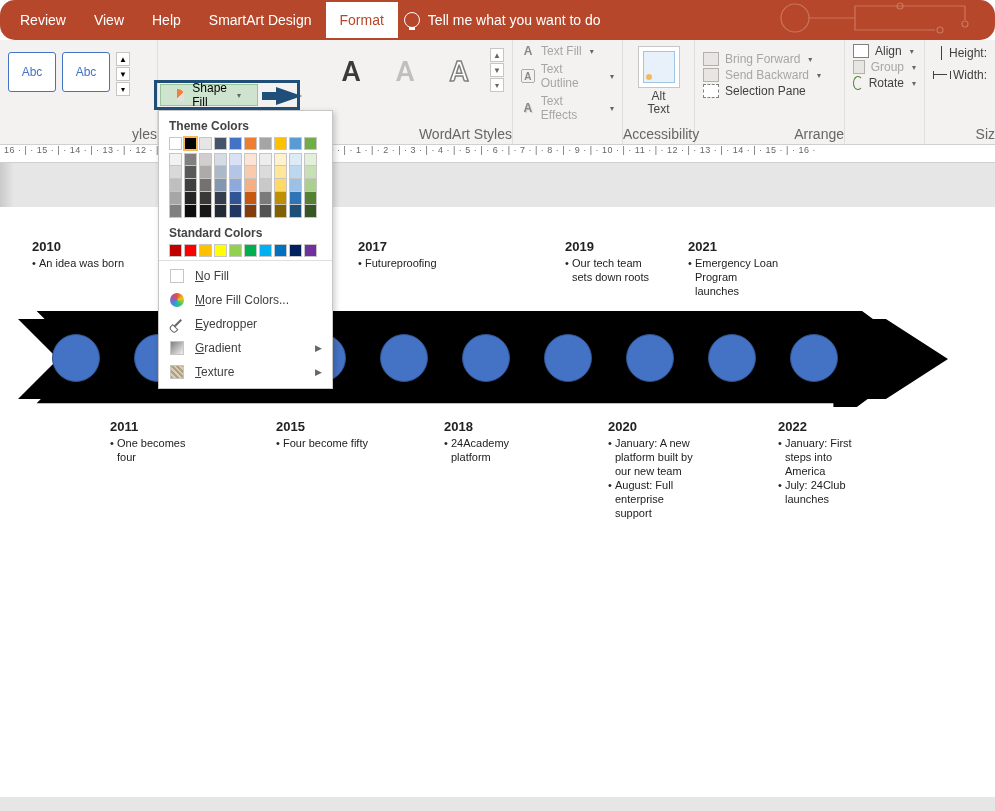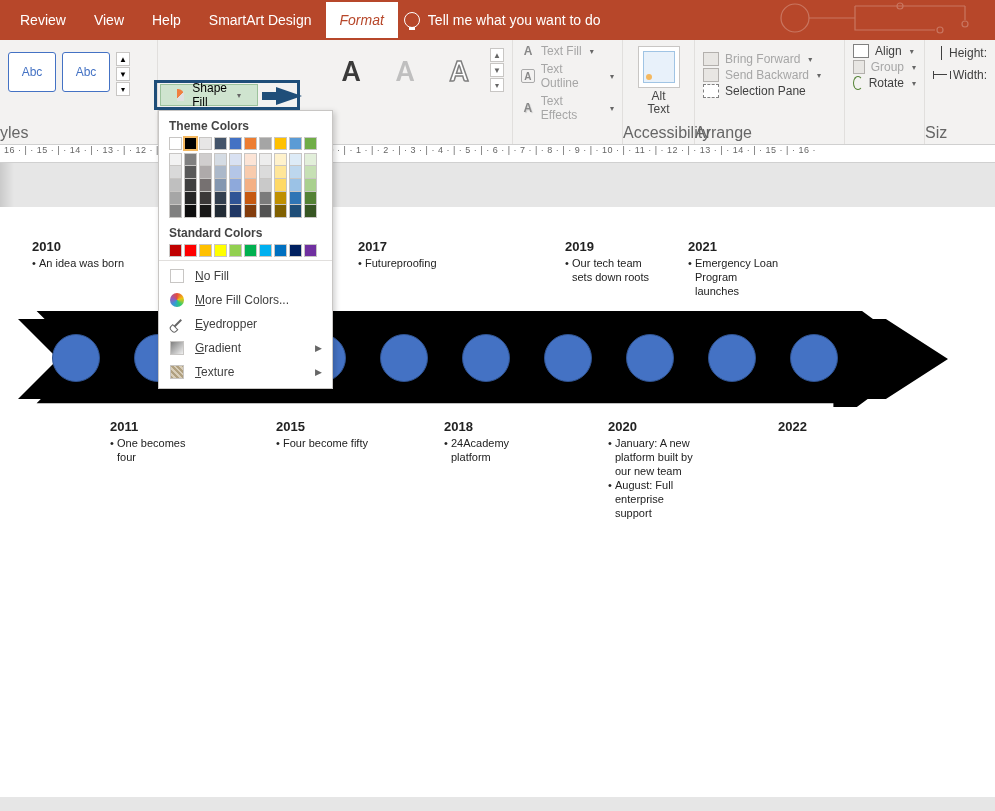--- a/index.html
+++ b/index.html
@@ -1,30 +1,30 @@
 <!DOCTYPE html>
 <html><head>
 <meta charset="utf-8">
 <style>
   * { box-sizing: border-box; margin: 0; padding: 0; font-family: "Segoe UI", Arial, sans-serif; }
   body { width: 995px; height: 811px; background: #fff; overflow: hidden; position: relative; }
 
   
-  .tabs-bar { height: 40px; background: #B7472A; display: flex; align-items: center; padding-left: 6px; color: #fff; font-size: 14px; position: relative; overflow:hidden; }
+  .tabs-bar { height: 40px; background: #B7472A; display: flex; align-items: center; padding-left: 6px; color: #fff; font-size: 14px; position: relative; overflow:hidden;border-radius:15px; }
   .tabs-bar .circuit { position:absolute; right:0; top:0; height:40px; width:260px; opacity:.25; pointer-events:none; }
   .tab { padding: 10px 14px; cursor: pointer; }
-  .tab.active { background: #fff; color: #B7472A; font-style: italic; }
+  .tab.active { background: #fff; color: #B7472A; }
   .tell-me { display:flex; align-items:center; gap:8px; margin-left:6px; }
   .lightbulb { width:16px; height:16px; border:1.5px solid #fff; border-radius:50%; position:relative; }
   .lightbulb::after { content:""; position:absolute; bottom:-3px; left:4px; width:6px; height:3px; background:#fff; }
 
   
   .ribbon { height: 105px; background: #F3F2F1; border-bottom:1px solid #d0d0d0; display:flex; align-items:flex-start; position:relative; }
   .ribbon-group { height:100%; border-right:1px solid #e1dfdd; padding:4px 8px 0 8px; display:flex; flex-direction:column; position:relative; }
-  .ribbon-group .group-label { position:absolute; bottom:2px; left:0; right:0; text-align:left; font-size:16px; color:#666; }
+  .ribbon-group .group-label { position:absolute; bottom:2px; left:0; right:0; text-align:right; font-size:14px; color:#666; }
   .shape-styles { width:158px; }
   .style-swatch { width:48px; height:40px; border:1px solid #4472C4; border-radius:3px; background:#fff; display:flex; align-items:center; justify-content:center; color:#4472C4; font-size:12px; }
   .swatch-row { display:flex; gap:6px; margin-top:8px; }
 
   .wordart { flex:0 0 295px; padding-top:6px; }
   .wordart-row { display:flex; align-items:center; gap:4px; margin-left:160px; }
   .wa-style { width:50px; height:48px; display:flex; align-items:center; justify-content:center; font-size:30px; font-weight:700; font-family:"Calibri",sans-serif; }
   .wa1 { color:#3a3a3a; }
   .wa2 { color:#bfbfbf; }
   .wa3 { color:#fff; -webkit-text-stroke:1.5px #7f7f7f; }
@@ -467,17 +467,21 @@
           </div>
           <div class="tl-text" style="left: 590px; top: 180px;">
             <div class="year">2020</div>
             <ul>
               <li>January: A new platform built by our new team</li>
               <li>August: Full enterprise support</li>
             </ul>
           </div>
           <div class="tl-text" style="left: 760px; top: 180px;">
             <div class="year">2022</div>
+            <ul>
+              <li>January: First steps into America</li>
+              <li>July: 24Club launches</li>
+            </ul>
           </div>
         </div>
     </div>
   </div>
 </div>
 
 </body></html>

